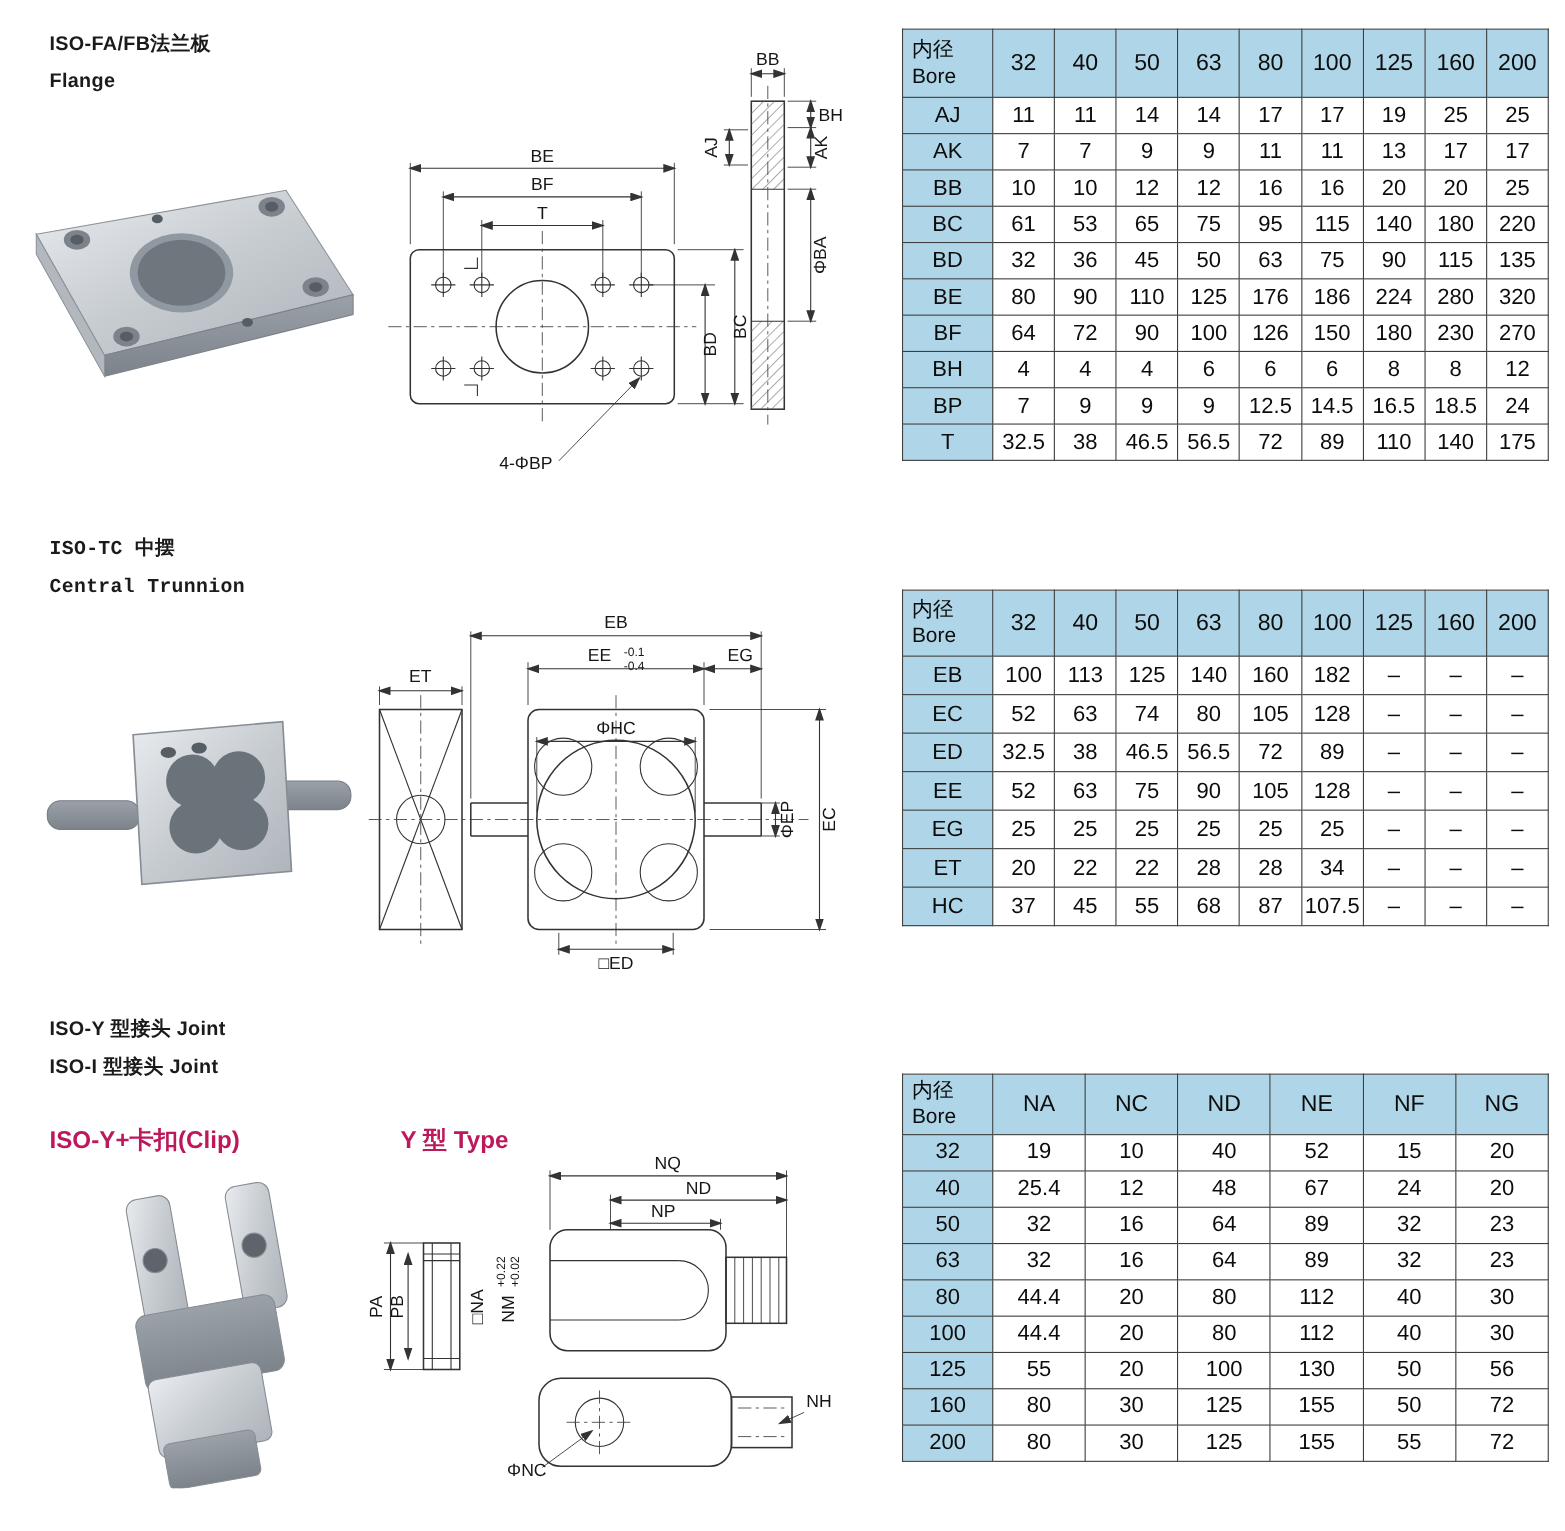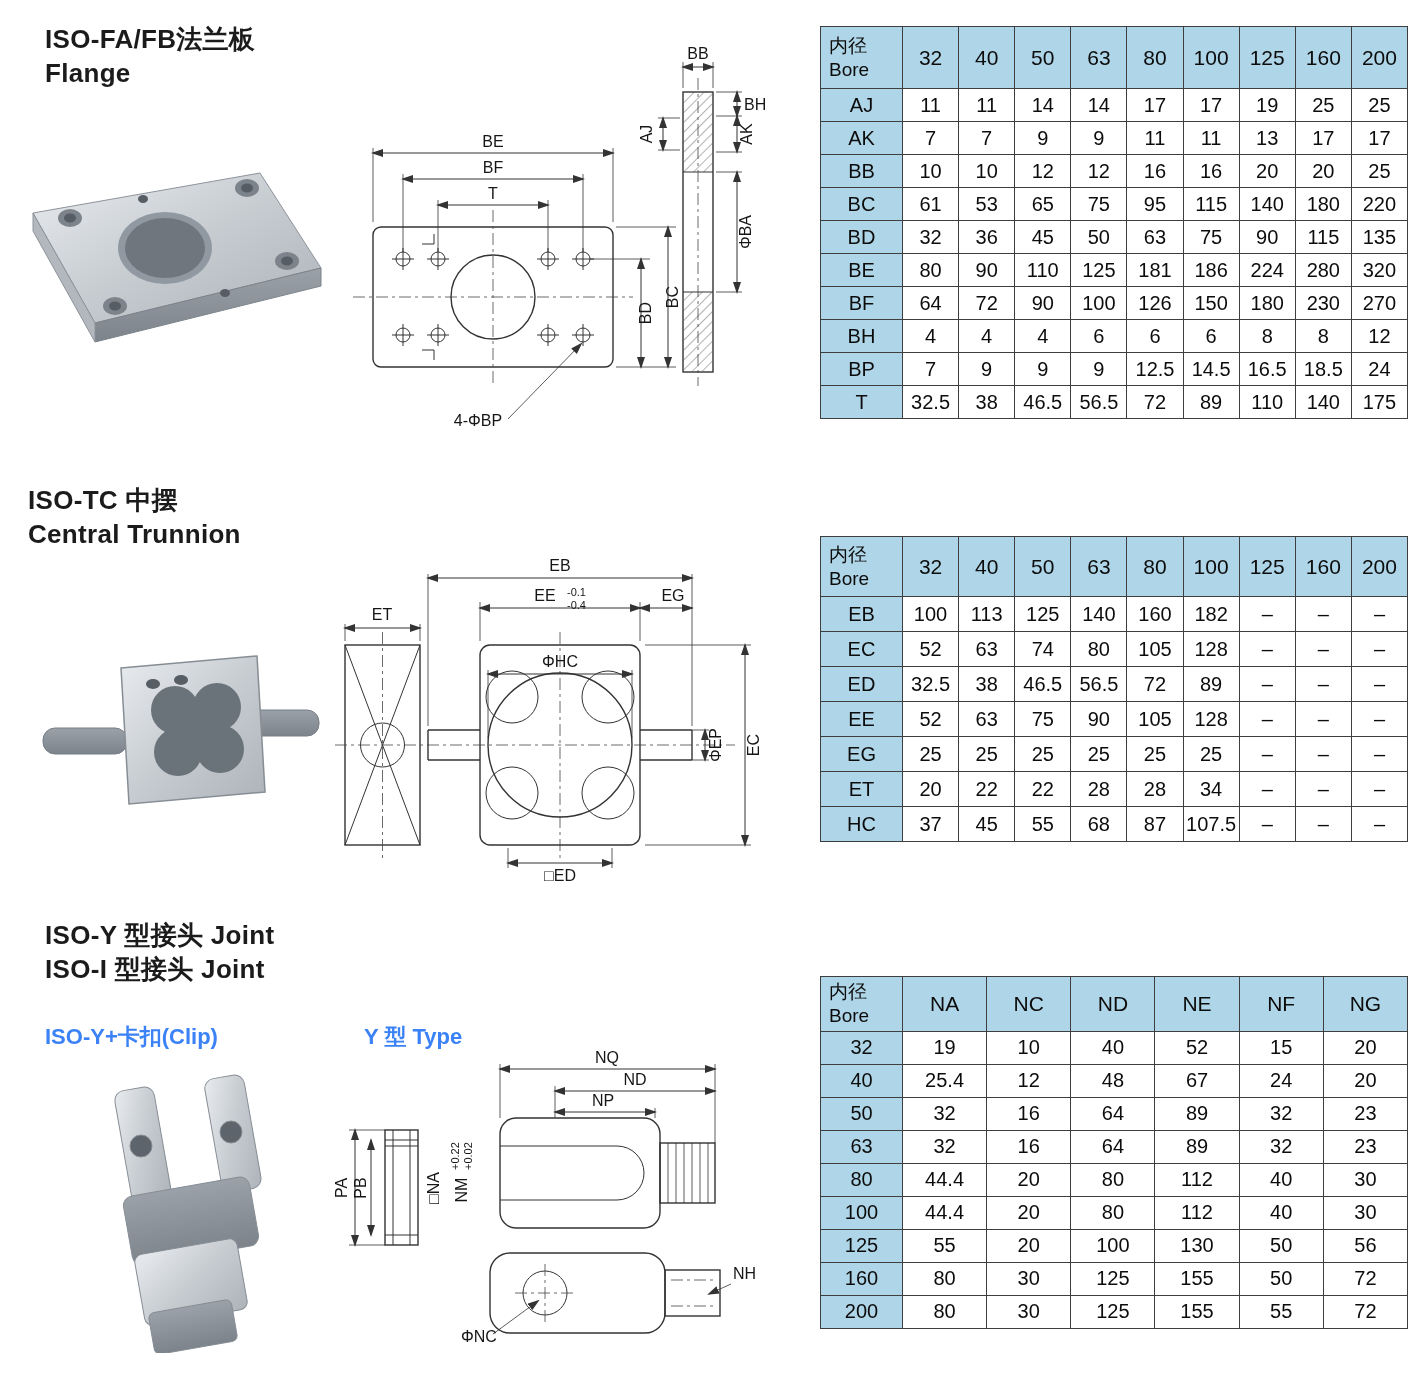--- a/index.html
+++ b/index.html
@@ -1,21 +1,21 @@
 <!DOCTYPE html>
 <html><head>
 <meta charset="utf-8">
 <style>
   * { margin:0; padding:0; box-sizing:border-box; }
   html,body { background:#ffffff; }
   body { font-family:"Liberation Sans", sans-serif; color:#111; }
   .page { position:relative; width:1423px; height:1392px; background:#ffffff; overflow:hidden; }
   .abs { position:absolute; }
 
-  .sec-title { font-weight:700; font-size:26px; line-height:34px; color:#1b1b1b; letter-spacing:0.3px; }
+  .sec-title { font-weight:700; font-size:18px; line-height:34px; color:#1b1b1b; letter-spacing:0.3px; }
 
   
   table.spec { position:absolute; border-collapse:collapse; table-layout:fixed; background:#fff; }
   .spec col.first { width:82px; }
   .spec th, .spec td { border:1px solid #3e3e3e; text-align:center; vertical-align:middle; padding:0; color:#0c0c0c; }
   .spec thead th { background:#afd6e8; font-weight:400; font-size:21px; }
   .spec thead th.corner { text-align:left; padding:3px 0 3px 8px; font-size:19px; line-height:1.25;margin-left:16px; }
   .spec tbody th { background:#afd6e8; font-weight:400; font-size:20px; }
   .spec tbody td { background:#ffffff; font-size:20px; }
   .tbl1 thead tr { height:62px; } .tbl1 tbody tr { height:33px; }
@@ -25,21 +25,21 @@
   
   .ln  { stroke:#333; stroke-width:1.4; fill:none; }
   .lnt { stroke:#333; stroke-width:1; fill:none; }
   .cl  { stroke:#444; stroke-width:0.8; stroke-dasharray:12 4 3 4; fill:none; }
   .dim { stroke:#333; stroke-width:1; fill:none; }
   .ext { stroke:#333; stroke-width:0.8; fill:none; }
   .dlab { font-size:16px; fill:#161616; text-anchor:middle; font-family:"Liberation Sans",sans-serif; }
   .dsmall { font-size:11px; fill:#161616; text-anchor:start; font-family:"Liberation Sans",sans-serif; }
   .start { text-anchor:start; }
 
-  .caption { font-size:22px; font-weight:700; color:#3b82f6; }
+  .caption { font-size:22px; font-weight:700; color:#be185d; }
 </style>
 </head>
 <body>
 
 <div class="page">
 
   <div class="abs sec-title" style="left:45px; top:22px;">
     <div>ISO-FA/FB法兰板</div>
     <div>Flange</div>
   </div>
@@ -269,21 +269,21 @@
           <td>90</td>
           <td>115</td>
           <td>135</td>
         </tr>
         <tr>
           <th>BE</th>
           <td>80</td>
           <td>90</td>
           <td>110</td>
           <td>125</td>
-          <td>181</td>
+          <td>176</td>
           <td>186</td>
           <td>224</td>
           <td>280</td>
           <td>320</td>
         </tr>
         <tr>
           <th>BF</th>
           <td>64</td>
           <td>72</td>
           <td>90</td>
@@ -326,21 +326,21 @@
           <td>56.5</td>
           <td>72</td>
           <td>89</td>
           <td>110</td>
           <td>140</td>
           <td>175</td>
         </tr>
       </tbody>
     </table>
 
-  <div class="abs sec-title" style="left:28px; top:483px;">
+  <div class="abs sec-title" style="left:45px; top:483px;font-family:Liberation Mono, monospace;">
     <div>ISO-TC 中摆</div>
     <div>Central Trunnion</div>
   </div>
 
   <svg class="abs" style="left:25px; top:600px;" width="310" height="260" viewBox="0 0 310 260">
     <g>
       <rect x="18" y="128" width="84" height="26" rx="12" fill="url(#pg2)" stroke="#777e85"></rect>
       <rect x="220" y="110" width="74" height="26" rx="12" fill="url(#pg2)" stroke="#777e85"></rect>
       <polygon points="96,68 232,56 240,192 104,204" fill="url(#pg1)" stroke="#868d94" stroke-width="1.5"></polygon>
       <g fill="#6a727a">

